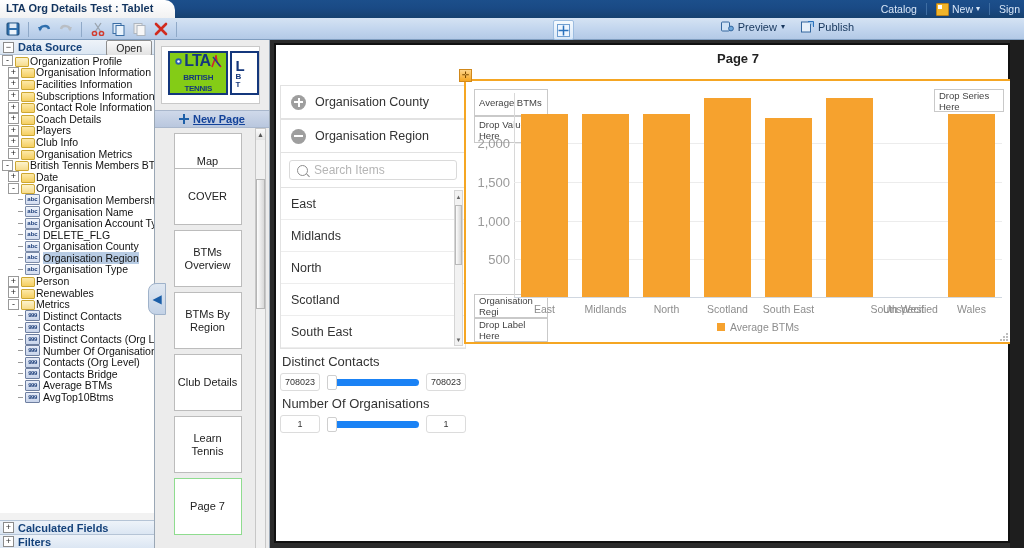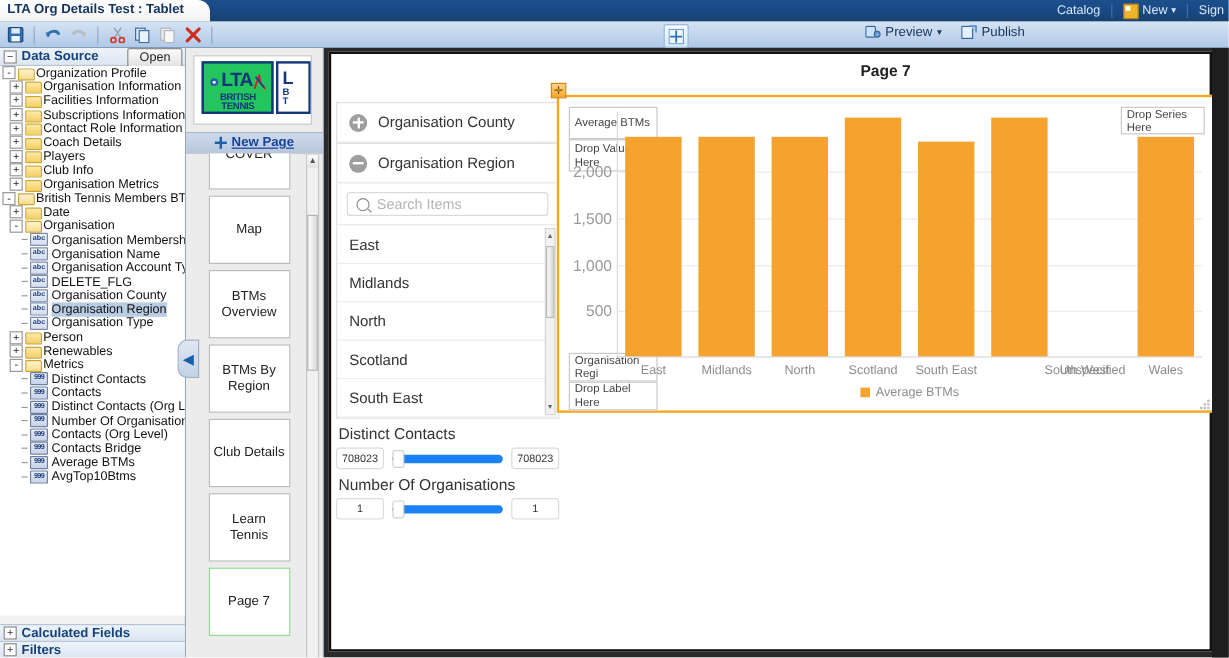--- a/index.html
+++ b/index.html
@@ -113,22 +113,22 @@
   .pagespanel{
     position:absolute;left:155px;top:40px;width:115px;height:508px;
     background:#ececec;border-right:1px solid #9aa7b5;box-sizing:border-box;
   }
   .logobox{
     position:absolute;left:6px;top:6px;width:97px;height:56px;
     background:#fff;border:1px solid #c9c9c9;overflow:hidden;
   }
   .logo-inner{display:flex;gap:2px;padding:4px 0 0 6px;}
   .logo-card{
-    border:2px solid #14377c;width:64px;height:44px;box-sizing:border-box;background:#22c55e;
-    display:flex;flex-direction:column;align-items:center;justify-content:flex-end;
+    border:2px solid #14377c;width:64px;height:44px;box-sizing:border-box;background:#84cc16;
+    display:flex;flex-direction:column;align-items:center;justify-content:space-between;
     font-weight:bold;color:#14377c;line-height:1;
   }
   .logo-card .l1{font-size:16px;letter-spacing:-1px;display:flex;align-items:center;}
   .logo-card .l2{font-size:8px;letter-spacing:-0.3px;margin-top:1px;}
   .logo-card .l3{font-size:8px;letter-spacing:-0.3px;}
   .logo-card2{
     border:2px solid #14377c;width:30px;height:44px;box-sizing:border-box;background:#fff;
     display:flex;flex-direction:column;align-items:flex-start;justify-content:center;
     font-weight:bold;color:#14377c;line-height:1;padding-left:3px;overflow:hidden;
   }
@@ -534,25 +534,25 @@
         </div>
       </div>
     </div>
 
     <div class="newpage">
       <span class="plusic"></span>
       <a href="#">New Page</a>
     </div>
 
     <div class="thumbs" id="thumbs">
+        <div class="thumb">
+          <span>Map</span>
+        </div>
         <div class="thumb first">
           <span>COVER</span>
-        </div>
-        <div class="thumb">
-          <span>Map</span>
         </div>
         <div class="thumb">
           <span>BTMs Overview</span>
         </div>
         <div class="thumb">
           <span>BTMs By Region</span>
         </div>
         <div class="thumb">
           <span>Club Details</span>
         </div>

